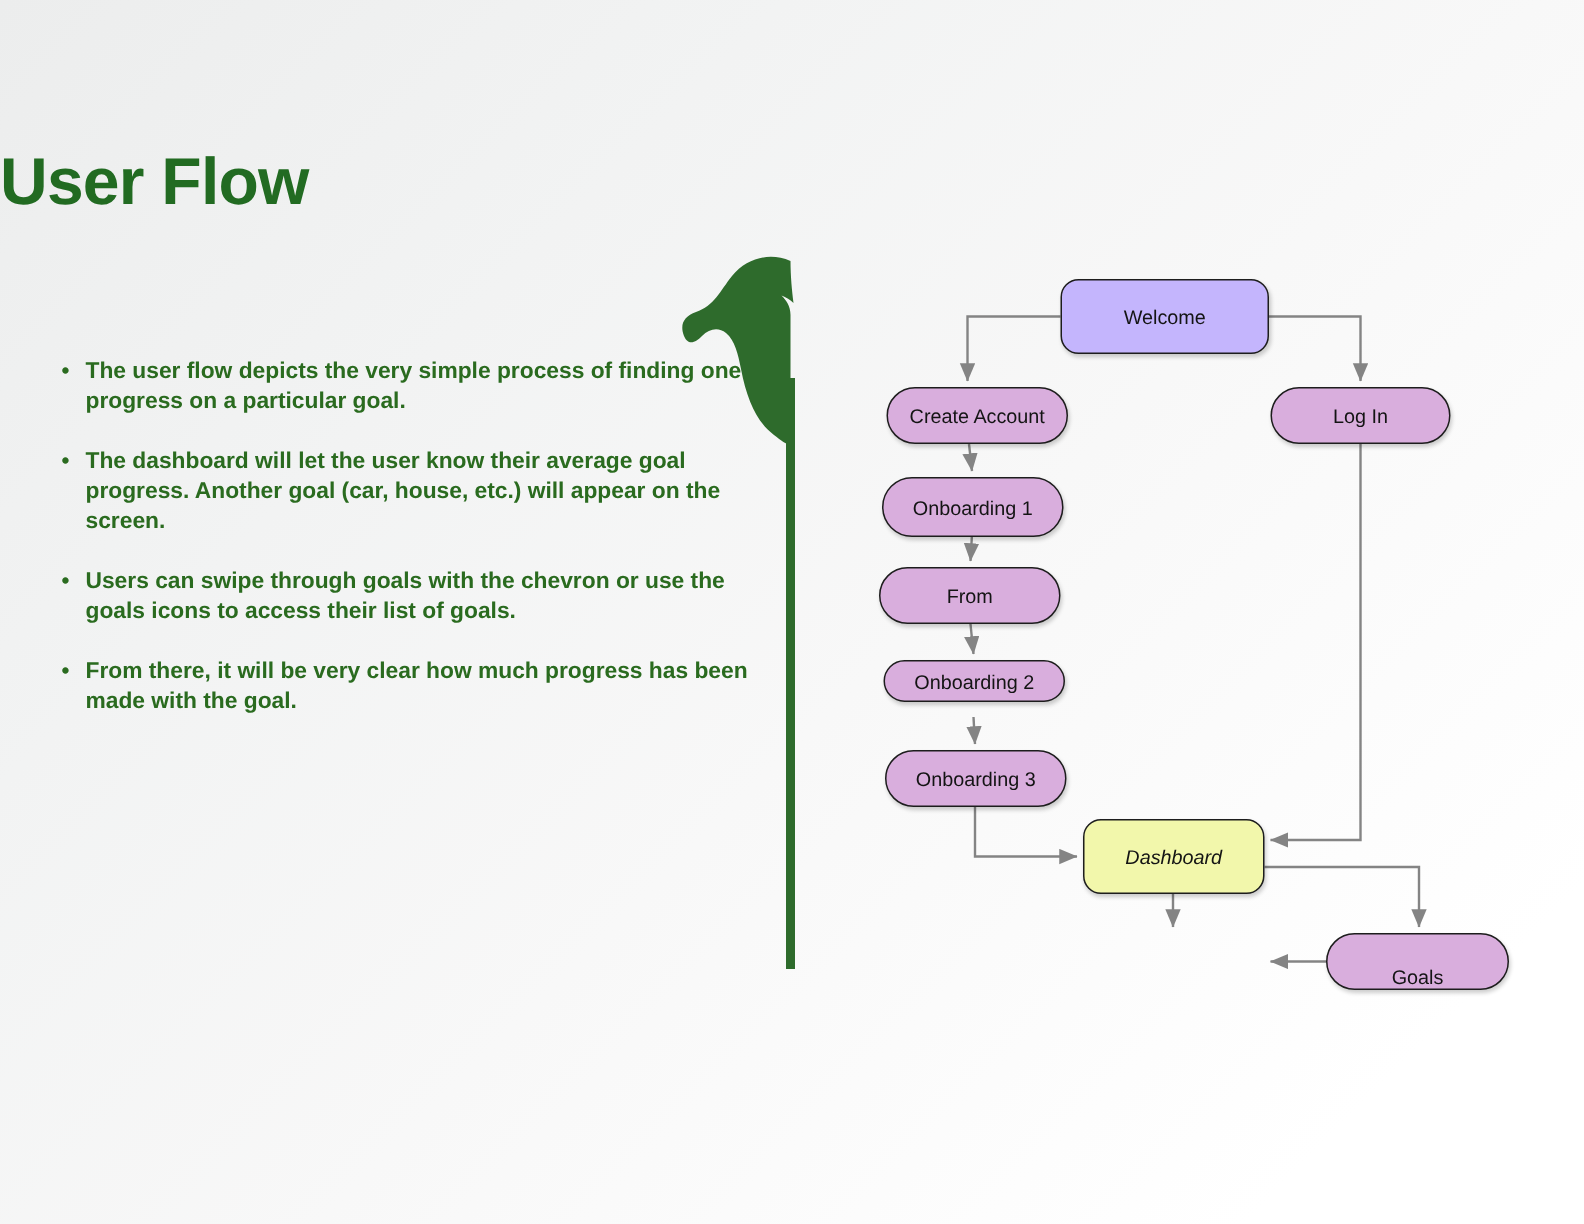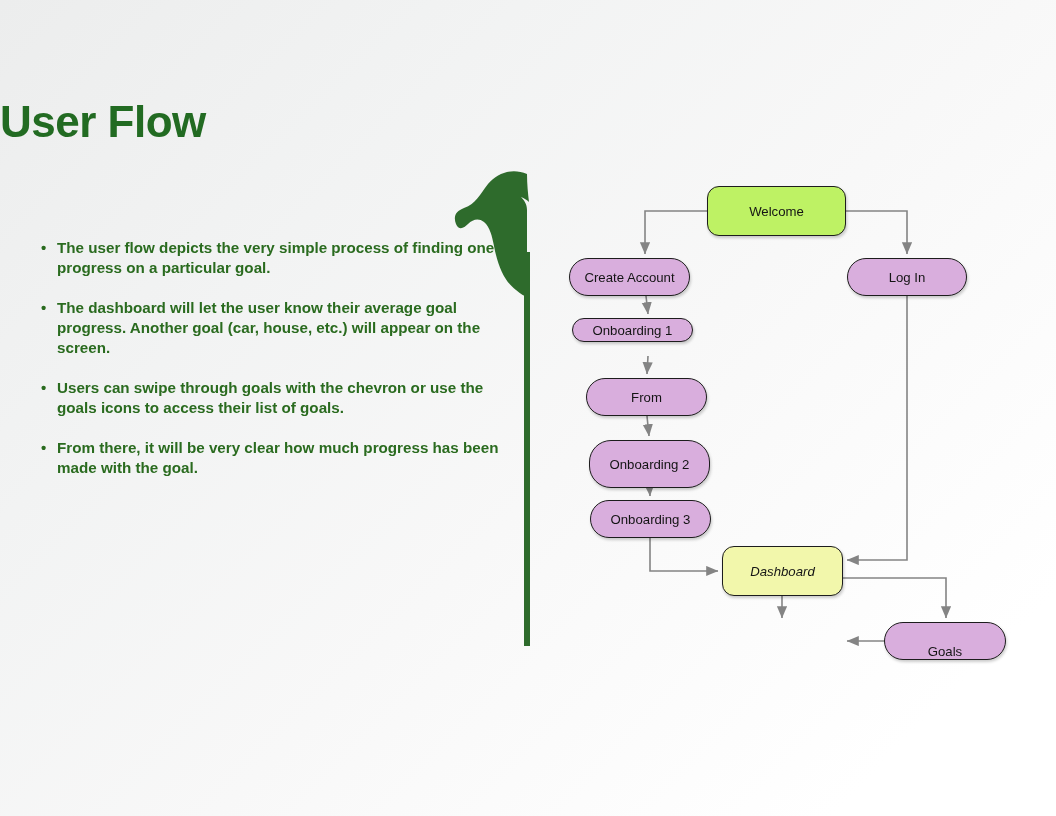--- a/index.html
+++ b/index.html
@@ -157,36 +157,36 @@
         <path d="M347,126 L347,390 L287,390"></path>
 
         <path d="M222,426 L222,448"></path>
 
         <path d="M283,408 L386,408 L386,448"></path>
 
         <path d="M324,471 L287,471"></path>
       </g>
     </svg>
 
-    <div class="node rrect" style="left:147px;top:16px;width:139px;height:50px;background:#bef264;">
+    <div class="node rrect" style="left:147px;top:16px;width:139px;height:50px;background:#c4b5fd;">
       <span>Welcome</span>
     </div>
-    <div class="node pill" style="left:9px;top:88px;width:121px;height:38px;background:#d9aedd;">
+    <div class="node pill" style="left:31px;top:88px;width:121px;height:38px;background:#d9aedd;">
       <span>Create Account</span>
     </div>
     <div class="node pill" style="left:287px;top:88px;width:120px;height:38px;background:#d9aedd;text-align:right;">
       <span>Log In</span>
     </div>
-    <div class="node pill" style="left:12px;top:148px;width:121px;height:24px;background:#d9aedd;justify-content:center;">
+    <div class="node pill" style="left:28px;top:148px;width:121px;height:40px;background:#d9aedd;justify-content:center;">
       <span>Onboarding 1</span>
     </div>
     <div class="node pill" style="left:26px;top:208px;width:121px;height:38px;background:#d9aedd;">
       <span>From</span>
     </div>
-    <div class="node pill" style="left:29px;top:270px;width:121px;height:48px;background:#d9aedd;justify-content:center;">
+    <div class="node pill" style="left:29px;top:270px;width:121px;height:28px;background:#d9aedd;justify-content:center;">
       <span>Onboarding 2</span>
     </div>
     <div class="node pill" style="left:30px;top:330px;width:121px;height:38px;background:#d9aedd;">
       <span>Onboarding 3</span>
     </div>
     <div class="node rrect" style="left:162px;top:376px;width:121px;height:50px;background:#f2f7ab;font-style:italic;">
       <span>Dashboard</span>
     </div>
     <div class="node pill" style="left:324px;top:452px;width:122px;height:38px;background:#d9aedd;align-items:flex-end;">
       <span>Goals</span>

